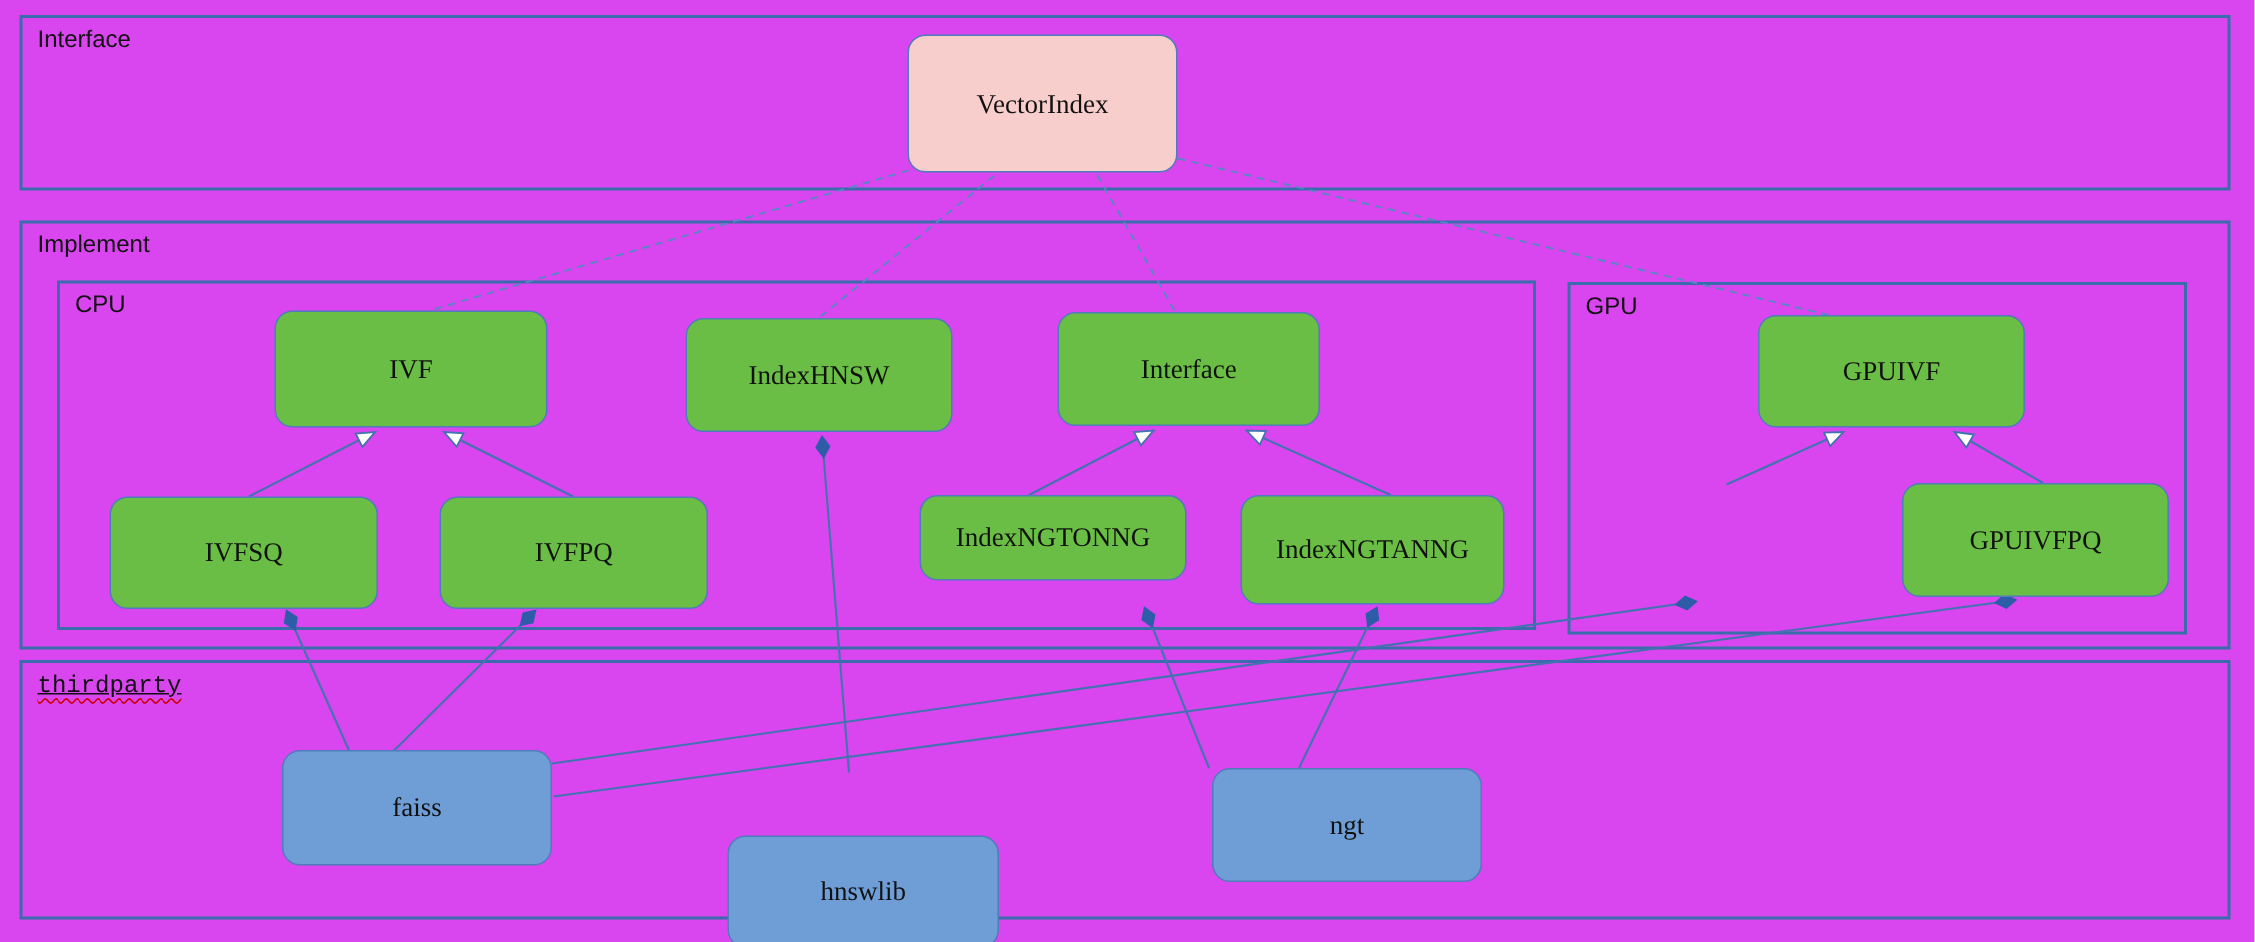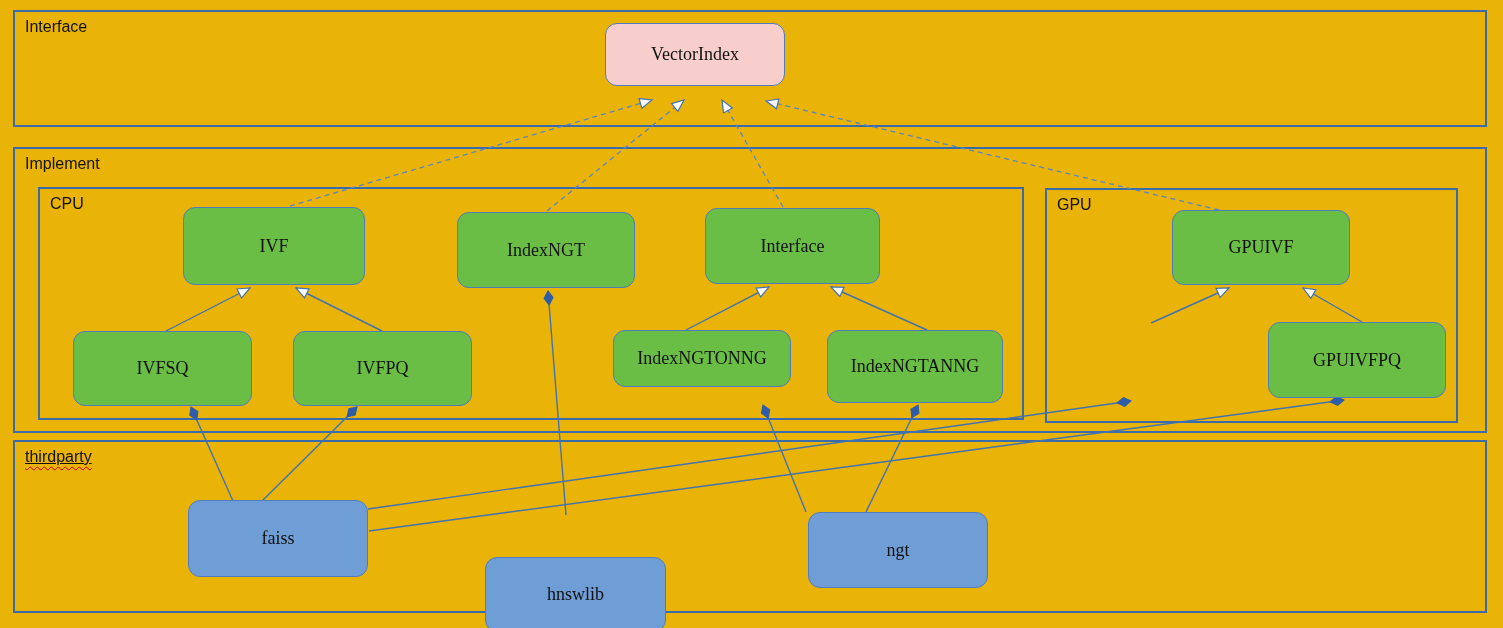--- a/index.html
+++ b/index.html
@@ -1,34 +1,34 @@
 <!DOCTYPE html>
 <html style="--interface_fill: #f8cecc; --impl_fill: #6abe45; --thirdparty_fill: #6f9ed7; --node_border: #4f7cbb; --container_border: #3a6cac; --edge: #4272b0; --dashed_edge: #5b84c4; --diamond_fill: #2d5da8; --spellcheck_underline: #cc0000;"><head>
 <meta charset="utf-8">
 <style>
   html,body{margin:0;padding:0;background:#ffffff;}
-  .diagram{position:relative;width:1503px;height:628px;background:#eab308;
+  .diagram{position:relative;width:1503px;height:628px;background:#d946ef;
            font-family:"Liberation Sans",sans-serif;overflow:hidden;}
   
   .group{position:absolute;border:2px solid var(--container_border,#3a6cac);
          background:transparent;box-sizing:border-box;z-index:1;}
   .group-label{position:absolute;top:6px;left:10px;font-size:16px;color:#111;}
   
   svg.edges{position:absolute;left:0;top:0;z-index:2;pointer-events:none;}
   line.dashed{stroke:var(--dashed_edge,#5b84c4);stroke-width:1.3;stroke-dasharray:5 4;}
   line.solid{stroke:var(--edge,#4272b0);stroke-width:1.4;}
   
   .node{position:absolute;border:1.5px solid var(--node_border,#4f7cbb);border-radius:12px;
         display:flex;align-items:center;justify-content:center;box-sizing:border-box;
         font-family:"Liberation Serif",serif;font-size:18px;color:#111;z-index:3;}
   .node.green{background:var(--impl_fill,#6abe45);}
   .node.pink{background:var(--interface_fill,#f8cecc);}
   .node.blue{background:var(--thirdparty_fill,#6f9ed7);}
   .squiggle{text-decoration:underline wavy #cc0000 1px;text-underline-offset:4px;}
-  .plainline{text-decoration:underline;}
+  .plainline{text-decoration:underline;font-family:Liberation Mono, monospace;}
 </style>
 </head>
 <body>
 
 <div class="diagram">
 
   <div class="group" style="left:13px;top:10px;width:1474px;height:117px;">
     <div class="group-label">Interface</div>
   </div>
 
@@ -74,29 +74,29 @@
 
     <line class="solid" x1="233" y1="501" x2="191" y2="407" marker-end="url(#dia)"></line>
     <line class="solid" x1="262" y1="501" x2="357" y2="407" marker-end="url(#dia)"></line>
     <line class="solid" x1="368" y1="509" x2="1131" y2="401" marker-end="url(#dia)"></line>
     <line class="solid" x1="369" y1="531" x2="1344" y2="400" marker-end="url(#dia)"></line>
     <line class="solid" x1="566" y1="515" x2="548" y2="291" marker-end="url(#dia)"></line>
     <line class="solid" x1="806" y1="512" x2="763" y2="405" marker-end="url(#dia)"></line>
     <line class="solid" x1="866" y1="512" x2="918" y2="405" marker-end="url(#dia)"></line>
   </svg>
 
-  <div class="node pink" style="left:605px;top:23px;width:180px;height:63px;">
+  <div class="node pink" style="left:605px;top:23px;width:180px;height:92px;">
     <span>VectorIndex</span>
   </div>
 
   <div class="node green" style="left:183px;top:207px;width:182px;height:78px;">
     <span>IVF</span>
   </div>
   <div class="node green" style="left:457px;top:212px;width:178px;height:76px;">
-    <span>IndexNGT</span>
+    <span>IndexHNSW</span>
   </div>
   <div class="node green" style="left:705px;top:208px;width:175px;height:76px;">
     <span>Interface</span>
   </div>
   <div class="node green" style="left:1172px;top:210px;width:178px;height:75px;">
     <span>GPUIVF</span>
   </div>
 
   <div class="node green" style="left:293px;top:331px;width:179px;height:75px;">
     <span>IVFPQ</span>

